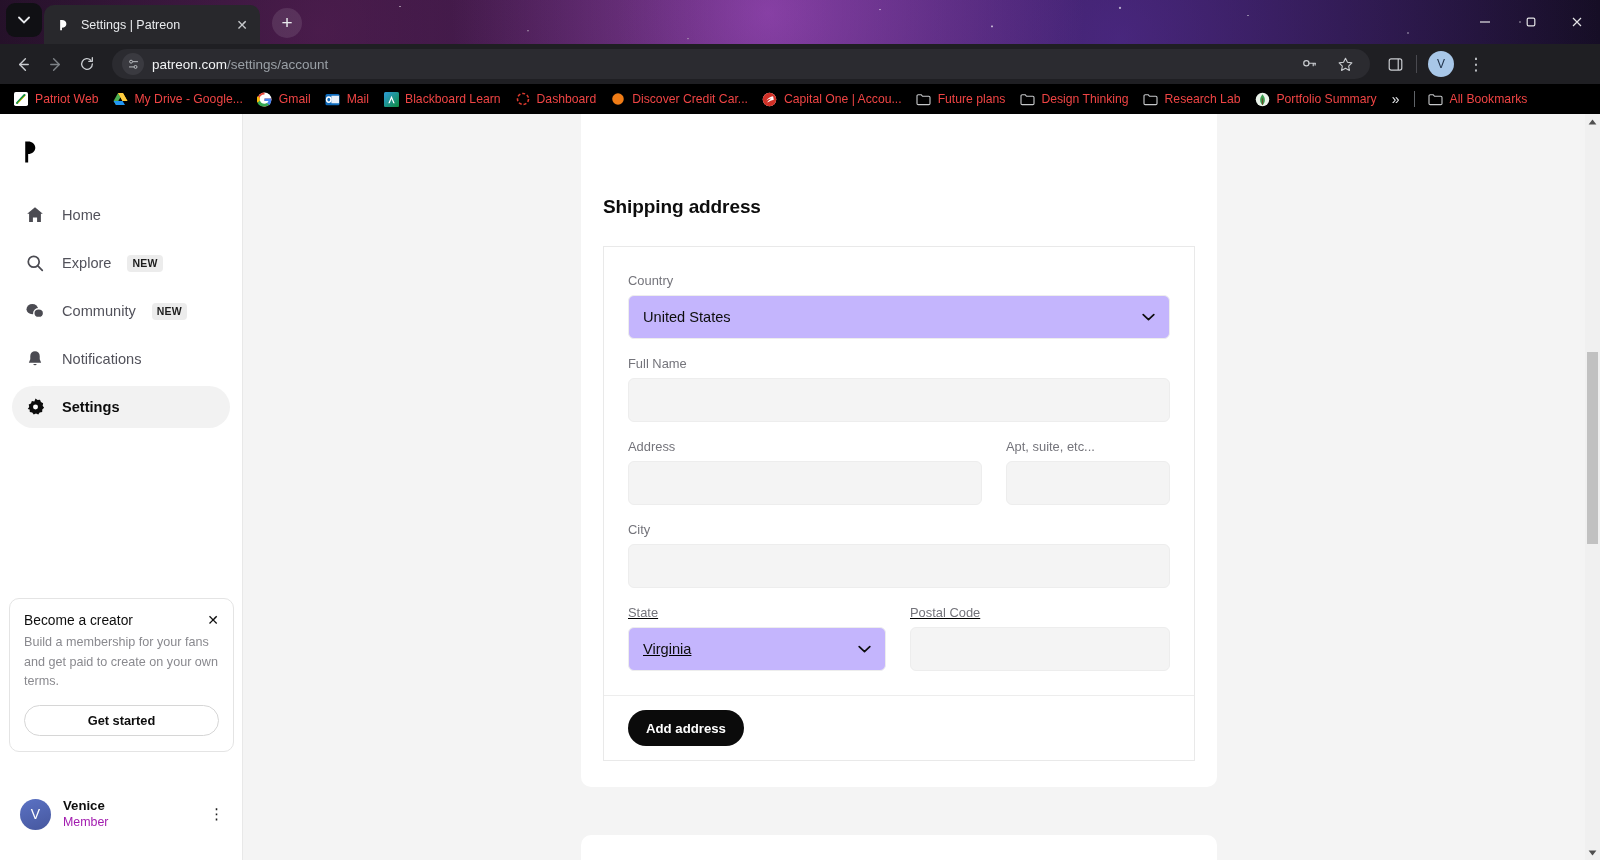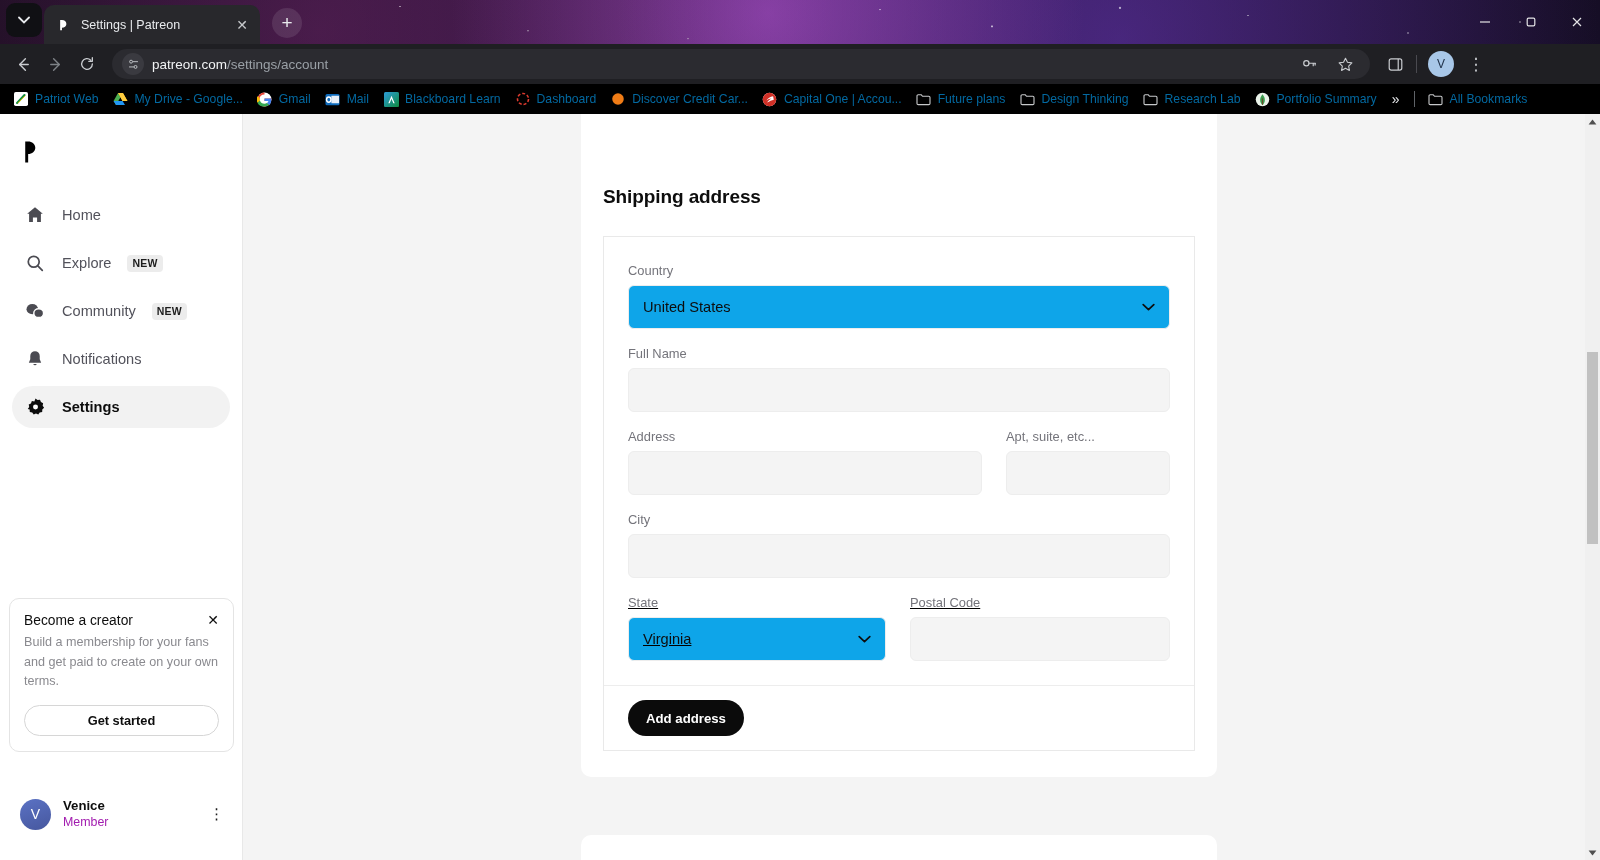--- a/index.html
+++ b/index.html
@@ -84,21 +84,21 @@
      background: #a8c7e8; color: #20324a; font-size: 12px;
      display: flex; align-items: center; justify-content: center; margin: 0 5px; }
   .tb-sep { width: 1px; height: 18px; background: #4a4a50; margin: 0 4px; }
 
   
   .bookmarks {
     height: 30px; background: #000; display: flex; align-items: center;
     padding: 0 6px; gap: 0px; position: relative; overflow: hidden;
   }
   .bm { display: flex; align-items: center; gap: 6px; padding: 0 7px; height: 24px;
-        border-radius: 4px; color: #0369a1; font-size: 12.2px; white-space: nowrap; }
+        border-radius: 4px; color: #ef4444; font-size: 12.2px; white-space: nowrap; }
   .bm-ico { width: 16px; height: 16px; flex: 0 0 auto; display:flex; align-items:center; justify-content:center; }
   .bm-overflow { color: #e8eaed; font-size: 14px; padding: 0 8px; }
   .bm-sep { width: 1px; height: 16px; background: #5f6368; margin: 0 6px; }
 
   
   .page { position: relative; height: 746px; background: #f4f4f4; display: flex; }
 
   
   .sidebar {
     width: 243px; flex: 0 0 243px; background: #fff; border-right: 1px solid #e8e8e8;
@@ -142,38 +142,38 @@
   .uname { font-size: 13.2px; font-weight: 700; color: #0d0d0d; line-height: 1.25; }
   .urole { font-size: 12.4px; color: #a21caf; line-height: 1.25; }
   .ukebab { margin-left: auto; color: #1c1c1c; font-size: 15px; letter-spacing: 0; }
 
   
   .content { flex: 1 1 auto; position: relative; overflow: hidden; }
   .card {
     position: absolute; left: 338px; width: 636px; background: #fff; border-radius: 10px;
   }
   .card-top { top: -60px; height: 200px; }
-  .card-main { top: 44px; }
+  .card-main { top: 54px; }
   .card-bottom { top: 721px; height: 160px; }
 
   .card-main-inner { padding: 28px 22px 26px 22px; }
   .sec-title { font-size: 19px; font-weight: 600; color: #0d0d0d; letter-spacing: -0.1px; }
 
   .formbox { margin-top: 28px; border: 1px solid #e9e9e9; border-radius: 0; }
   .formbox-body { padding: 26px 24px 24px 24px; }
 
   .field { margin-bottom: 17px; }
   .flabel { font-size: 12.9px; color: #74747b; margin-bottom: 7px; display: block; }
   .finput {
     width: 100%; height: 44px; background: #f4f4f4; border: 1px solid #ededed;
     border-radius: 6px; padding: 0 14px; font-size: 14.6px; color: #0d0d0d;
     font-family: "Liberation Sans", sans-serif; outline: none; display: flex; align-items: center;
   }
   .fselect {
-    width: 100%; height: 44px; background: #0ea5e9; border: 1px solid #ededed;
+    width: 100%; height: 44px; background: #c4b5fd; border: 1px solid #ededed;
     border-radius: 6px; padding: 0 14px; font-size: 14.6px; color: #0d0d0d;
     display: flex; align-items: center; justify-content: space-between;
   }
   .fselect .chev { color: #1c1c1c; font-size: 12px; }
   .row { display: flex; gap: 24px; }
   .row .col-a { flex: 1 1 0; }
   .row .col-b { flex: 0 0 164px; }
   .row2 .col-a { flex: 0 0 258px; }
   .row2 .col-b { flex: 1 1 0; }
 

